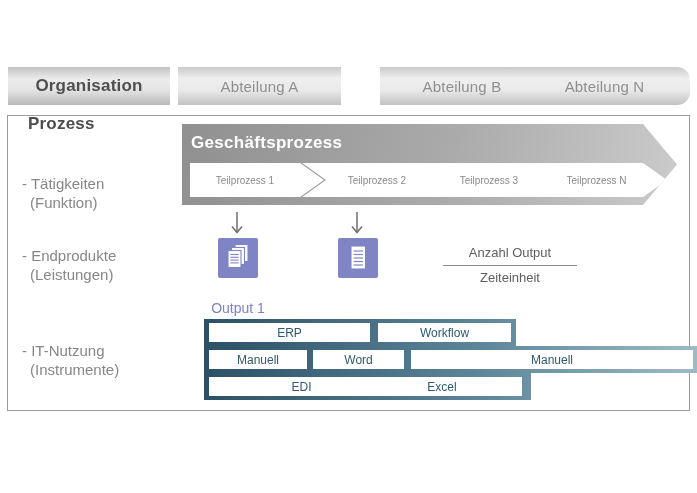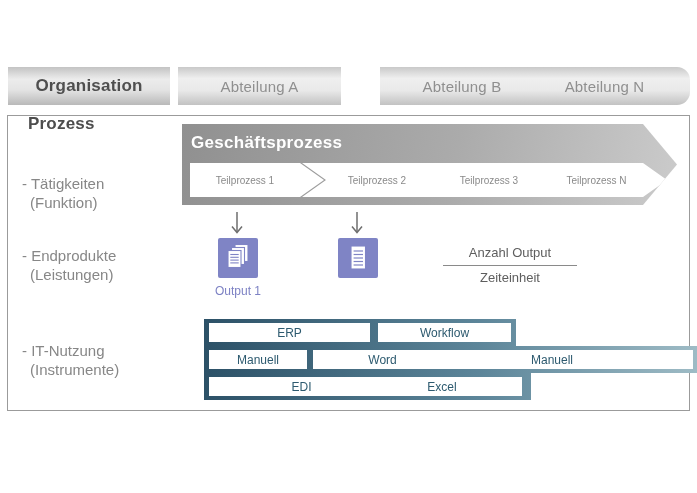--- a/index.html
+++ b/index.html
@@ -70,22 +70,22 @@
   .down-arrow{position:absolute;top:211px;width:16px;height:26px;}
   .down-arrow-1{left:229px;}
   .down-arrow-2{left:349px;}
   .output-icon{
     position:absolute;top:238px;width:40px;height:40px;border-radius:2px;
     background:#7f84c5;
   }
   .output-icon-1{left:218px;}
   .output-icon-2{left:338px;}
   .output-label{
-    position:absolute;top:284px;width:80px;text-align:center;
-    color:#7d82c4;font-size:12px;
+    position:absolute;top:300px;width:80px;text-align:center;
+    color:#7d82c4;font-size:14px;
   }
   .output-label-1{left:198px;}
   .output-label-2{left:318px;margin-top:40px;}
 
   .fraction{
     position:absolute;left:443px;top:243px;width:134px;text-align:center;
     color:#5e5e5e;font-size:13px;line-height:19px;
   }
   .fraction .bar{border-top:1px solid #8a8a8a;margin:3px 0 2px 0;}
 
@@ -97,21 +97,21 @@
     margin-left:19px;
   }
   .it-box{
     position:absolute;height:19px;background:#ffffff;
     display:flex;align-items:center;justify-content:center;
     color:#2d5a6f;font-size:12px;
   }
   .it-erp{left:5px;top:4px;width:161px;}
   .it-workflow{left:174px;top:4px;width:133px;text-align:right;}
   .it-manuell1{left:5px;top:31px;width:98px;}
-  .it-word{left:109px;top:31px;width:91px;padding-left:24px;}
+  .it-word{left:109px;top:31px;width:91px;}
   .it-manuell2{left:207px;top:31px;width:282px;}
   .it-edi{left:5px;top:58px;width:145px;padding-left:20px;}
   .it-excel{left:158px;top:58px;width:160px;}
 </style>
 </head>
 <body>
 
 <div class="stage">
 
   <div class="org-box emph org-1">

